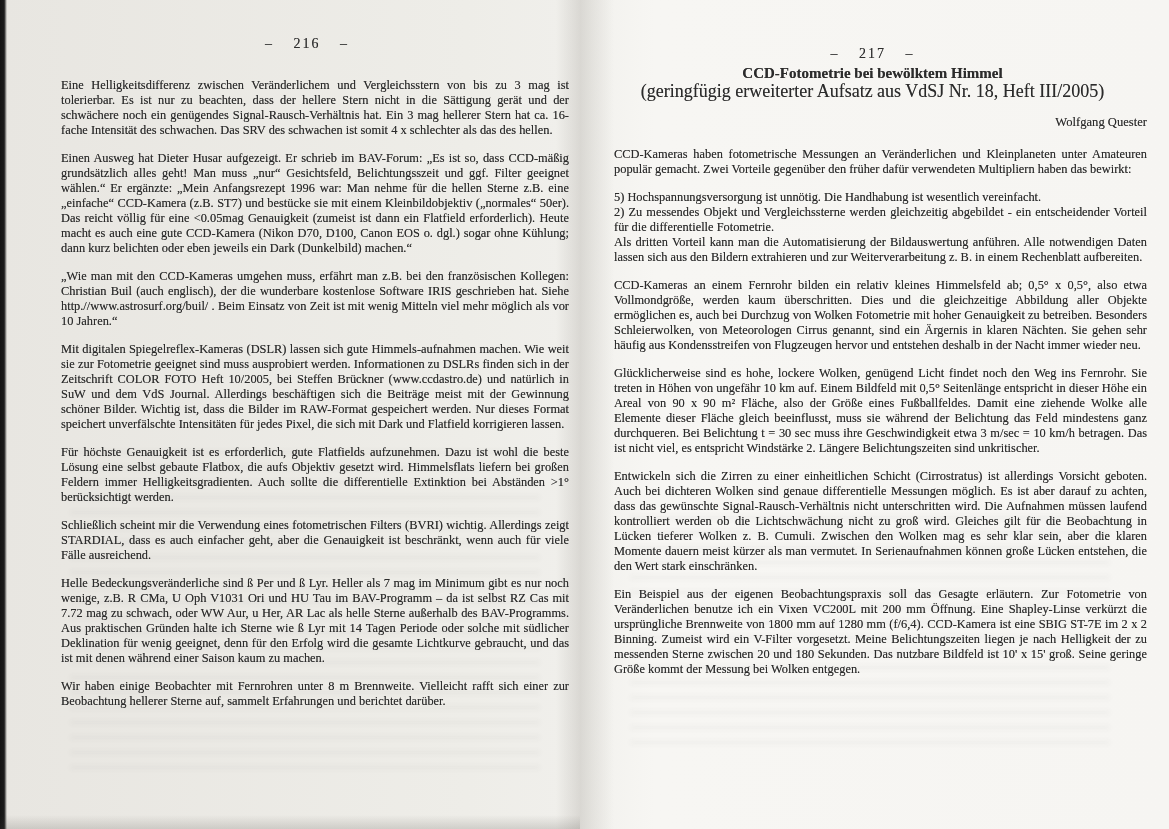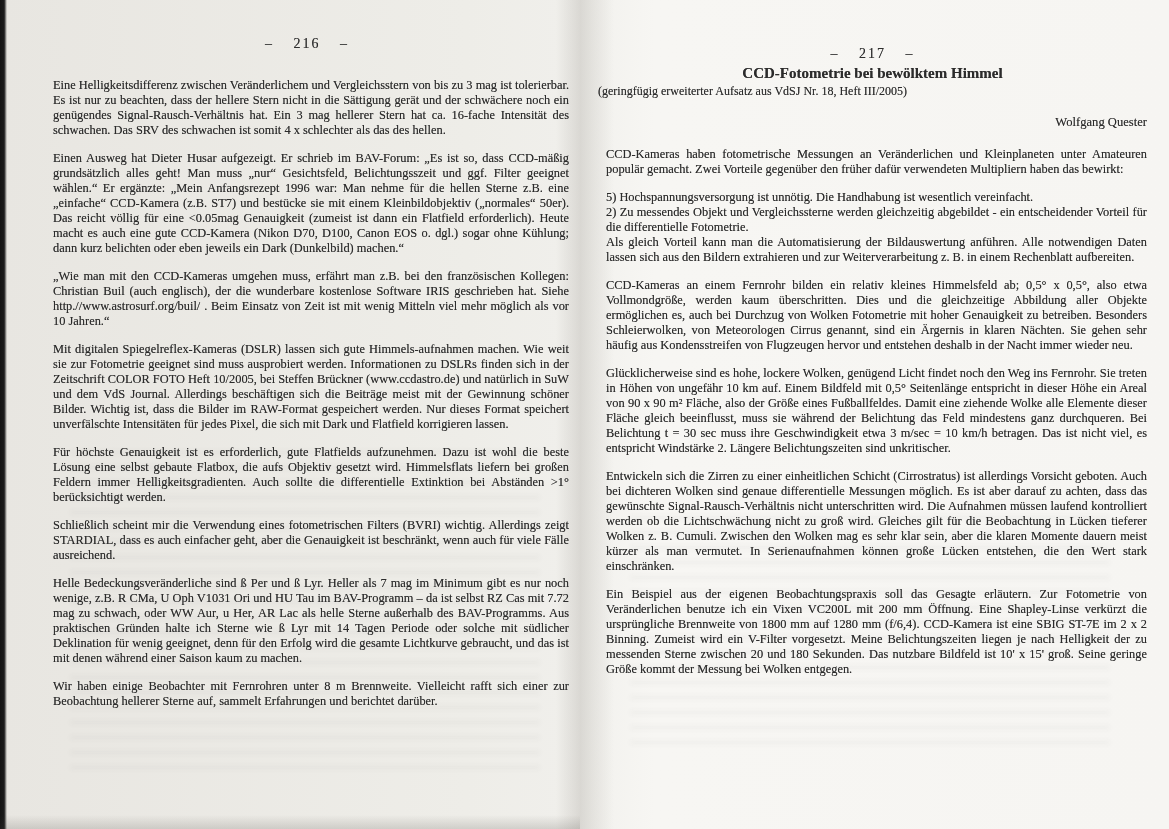--- a/index.html
+++ b/index.html
@@ -43,40 +43,40 @@
     font-size: 14px;
     letter-spacing: 2px;
     word-spacing: 14px;
     color: #2e2e2e;
     margin: 0 0 26px 0;
     text-shadow: 0 0 0.5px rgba(40,40,40,0.55);
   }
   .page-right .page-num { margin-bottom: 2px; }
 
   .para {
-    margin: 13px 0 0 8px;
+    margin: 13px 0 0 16px;
     font-size: 12.4px;
     line-height: 15px;
     text-align: justify;
     text-shadow: 0 0 0.5px rgba(40,40,40,0.55);
   }
   .para.first { margin-top: 0; }
   .para.tight { margin-top: 0; }
 
   .title {
     margin: 2px 0 0 0;
     font-size: 15px;
     font-weight: bold;
     text-align: center;
     line-height: 19px;
     text-shadow: 0 0 0.5px rgba(40,40,40,0.6);
   }
   .subtitle {
-    font-size: 12px;
-    text-align: left;
+    font-size: 18px;
+    text-align: center;
     line-height: 17px;
     text-shadow: 0 0 0.5px rgba(40,40,40,0.5);
   }
   .author {
     font-size: 12.6px;
     text-align: right;
     margin: 14px 0 17px 0;
     line-height: 16px;
     text-shadow: 0 0 0.5px rgba(40,40,40,0.5);
   }
@@ -104,19 +104,19 @@
   </div>
 
   <div class="page page-right">
     <div class="page-num">– 217 –</div>
     <h1 class="title">CCD-Fotometrie bei bewölktem Himmel</h1>
     <div class="subtitle">(geringfügig erweiterter Aufsatz aus VdSJ Nr. 18, Heft III/2005)</div>
     <div class="author">Wolfgang Quester</div>
     <p class="para first">CCD-Kameras haben fotometrische Messungen an Veränderlichen und Kleinplaneten unter Amateuren populär gemacht. Zwei Vorteile gegenüber den früher dafür verwendeten Multipliern haben das bewirkt:</p>
     <p class="para">5) Hochspannungsversorgung ist unnötig. Die Handhabung ist wesentlich vereinfacht.</p>
     <p class="para tight">2) Zu messendes Objekt und Vergleichssterne werden gleichzeitig abgebildet - ein entscheidender Vorteil für die differentielle Fotometrie.</p>
-    <p class="para tight">Als gleich Vorteil kann man die Automatisierung der Bildauswertung anführen. Alle notwendigen Daten lassen sich aus den Bildern extrahieren und zur Weiterverarbeitung z. B. in einem Rechenblatt aufbereiten.</p>
+    <p class="para tight">Als dritten Vorteil kann man die Automatisierung der Bildauswertung anführen. Alle notwendigen Daten lassen sich aus den Bildern extrahieren und zur Weiterverarbeitung z. B. in einem Rechenblatt aufbereiten.</p>
     <p class="para">CCD-Kameras an einem Fernrohr bilden ein relativ kleines Himmelsfeld ab; 0,5° x 0,5°, also etwa Vollmondgröße, werden kaum überschritten. Dies und die gleichzeitige Abbildung aller Objekte ermöglichen es, auch bei Durchzug von Wolken Fotometrie mit hoher Genauigkeit zu betreiben. Besonders Schleierwolken, von Meteorologen Cirrus genannt, sind ein Ärgernis in klaren Nächten. Sie gehen sehr häufig aus Kondensstreifen von Flugzeugen hervor und entstehen deshalb in der Nacht immer wieder neu.</p>
     <p class="para">Glücklicherweise sind es hohe, lockere Wolken, genügend Licht findet noch den Weg ins Fernrohr.  Sie treten in Höhen von ungefähr 10 km auf. Einem Bildfeld mit 0,5° Seitenlänge entspricht in dieser Höhe ein Areal von 90 x 90 m² Fläche, also der Größe eines Fußballfeldes. Damit eine ziehende Wolke alle Elemente dieser Fläche gleich beeinflusst, muss sie während der Belichtung das Feld mindestens ganz durchqueren. Bei Belichtung t = 30 sec muss ihre Geschwindigkeit etwa 3 m/sec = 10 km/h betragen. Das ist nicht viel, es entspricht Windstärke 2. Längere Belichtungszeiten sind unkritischer.</p>
     <p class="para">Entwickeln sich die Zirren zu einer einheitlichen Schicht (Cirrostratus) ist allerdings Vorsicht geboten. Auch bei dichteren Wolken sind genaue differentielle Messungen möglich. Es ist aber darauf zu achten, dass das gewünschte Signal-Rausch-Verhältnis nicht unterschritten wird. Die Aufnahmen müssen laufend kontrolliert werden ob die Lichtschwächung nicht zu groß wird. Gleiches gilt für die Beobachtung in Lücken tieferer Wolken z. B. Cumuli. Zwischen den Wolken mag es sehr klar sein, aber die klaren Momente dauern meist kürzer als man vermutet. In Serienaufnahmen können große Lücken entstehen, die den Wert stark einschränken.</p>
     <p class="para">Ein Beispiel aus der eigenen Beobachtungspraxis soll das Gesagte erläutern. Zur Fotometrie von Veränderlichen benutze ich ein Vixen VC200L mit 200 mm Öffnung. Eine Shapley-Linse verkürzt die ursprüngliche Brennweite von 1800 mm auf 1280 mm (f/6,4). CCD-Kamera ist eine SBIG ST-7E im 2 x 2 Binning. Zumeist wird ein V-Filter vorgesetzt. Meine Belichtungszeiten liegen je nach Helligkeit der zu messenden Sterne zwischen 20 und 180 Sekunden. Das nutzbare Bildfeld ist 10' x 15' groß. Seine geringe Größe kommt der Messung bei Wolken entgegen.</p>
   </div>
 </div>
 
 </body></html>

